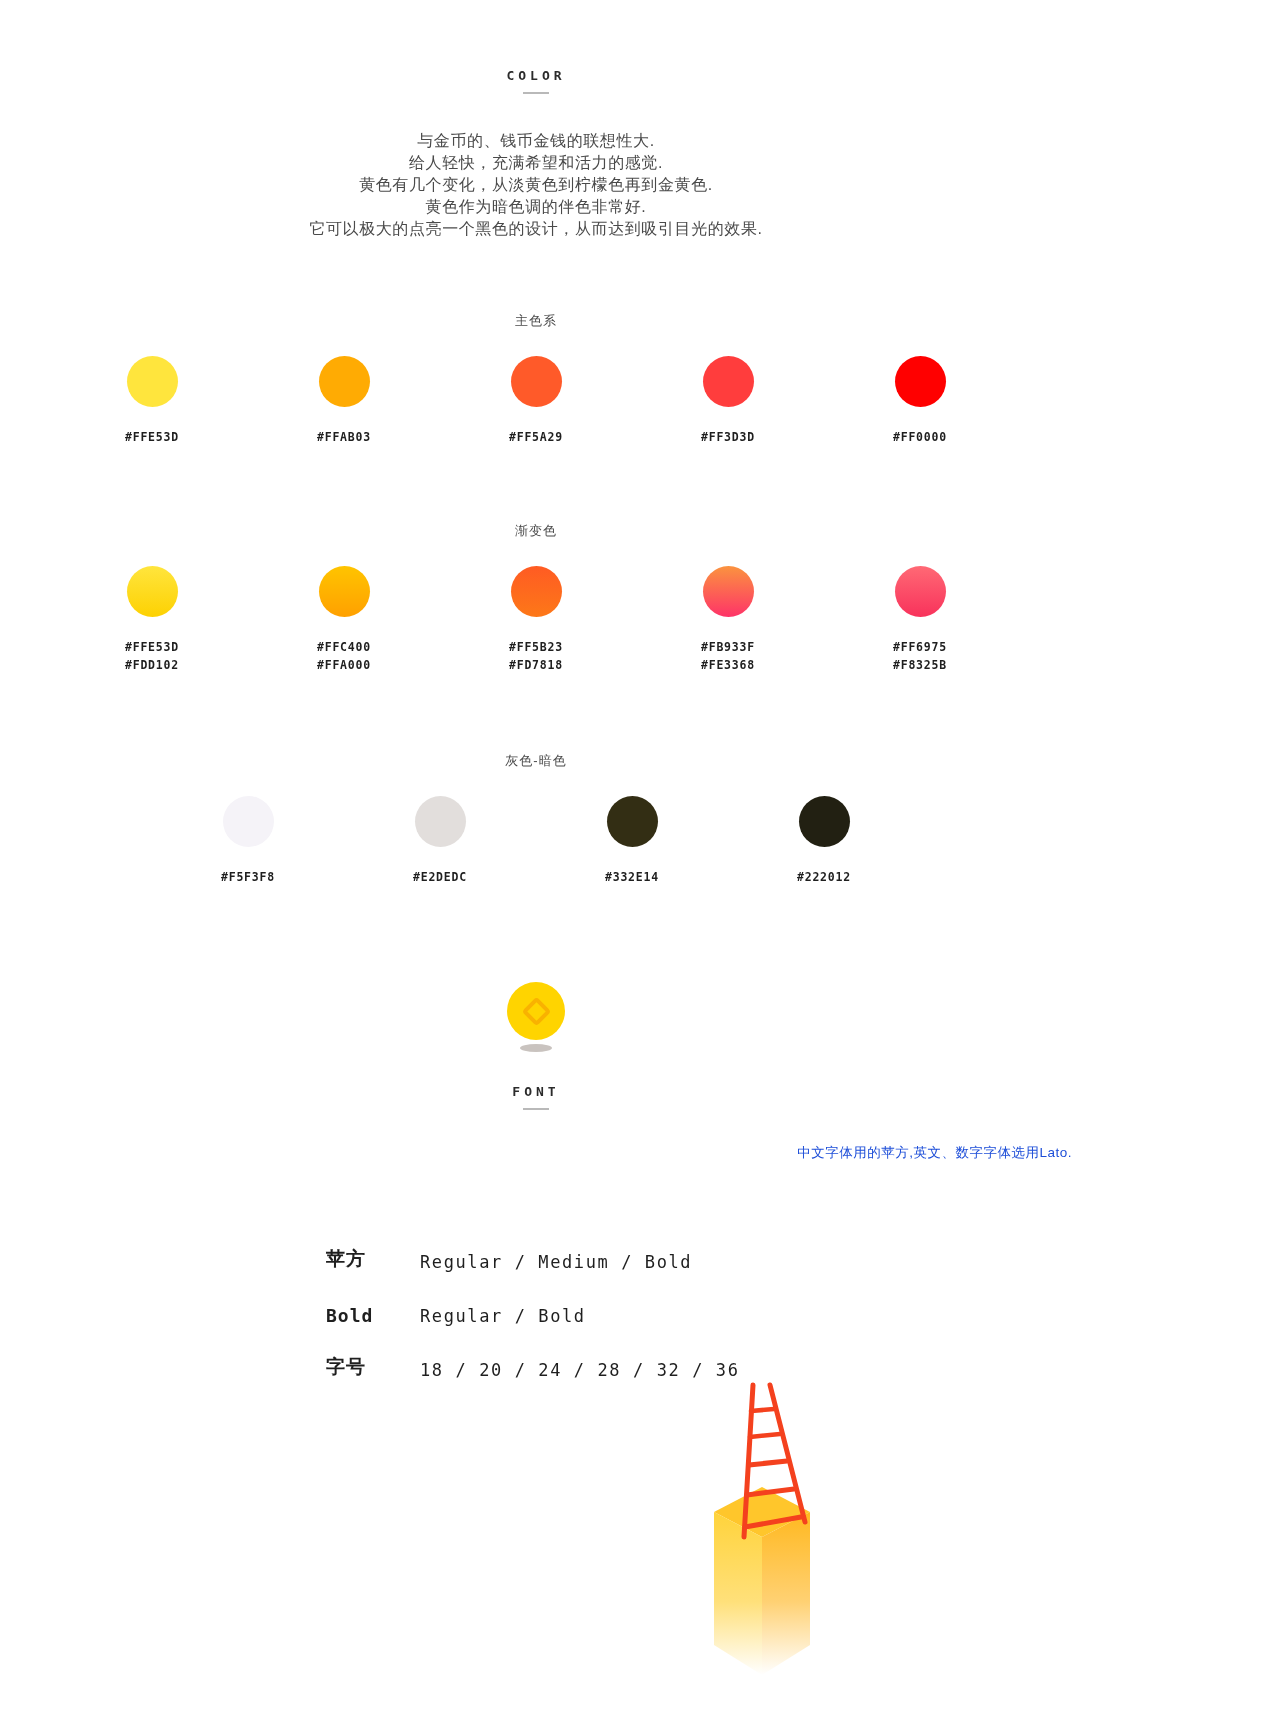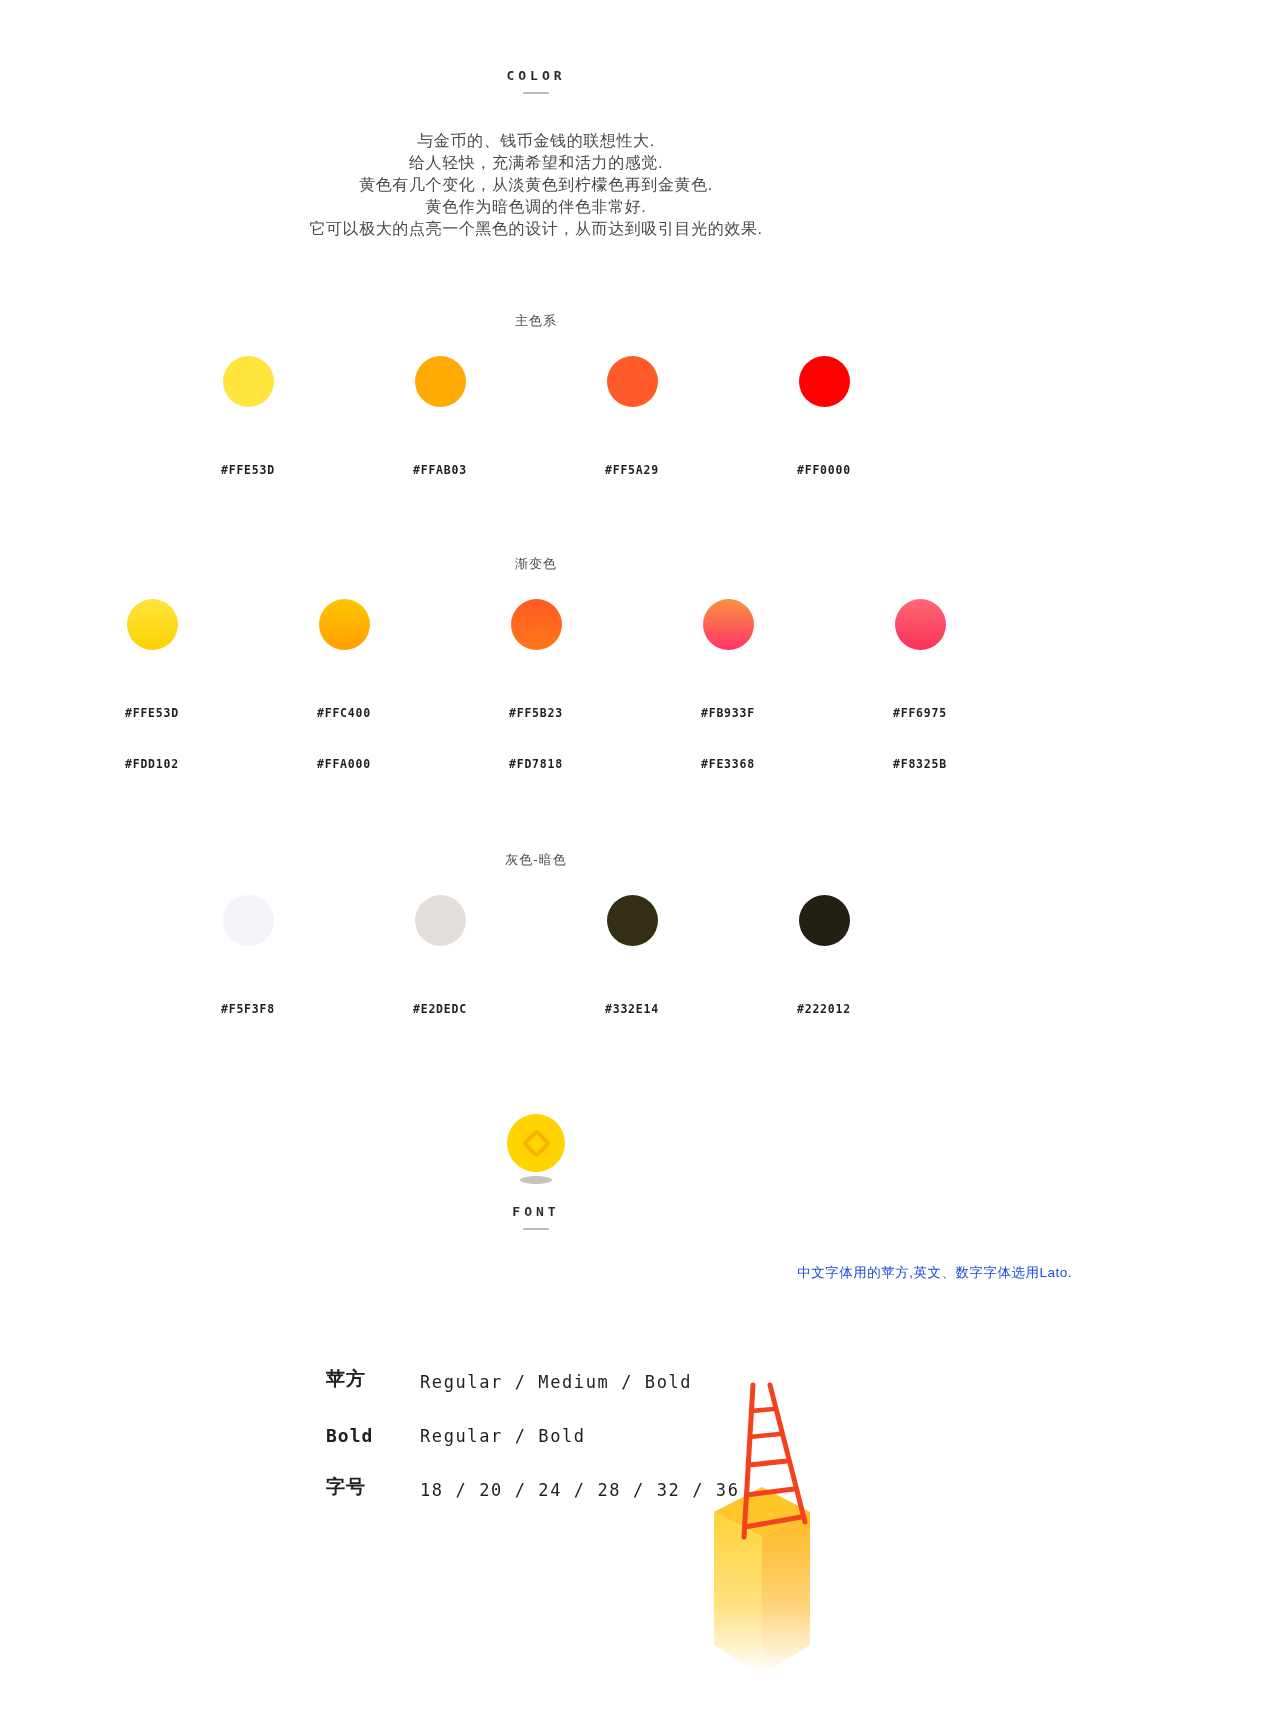--- a/index.html
+++ b/index.html
@@ -82,21 +82,20 @@
     text-align: center;
   }
   .hex {
     font-family: "DejaVu Sans Mono", monospace;
     font-size: 11.5px;
     font-weight: bold;
     letter-spacing: 0.8px;
     color: #1f1f1f;
     line-height: 18px;
     white-space: nowrap;
-    margin-top: 33px;
   }
 
   
   .bulb-block {
     margin-top: 96px;
     display: flex;
     flex-direction: column;
     align-items: center;
   }
   .bulb {
@@ -115,21 +114,21 @@
     border-radius: 4px;
     transform: rotate(45deg);
   }
   .bulb-shadow {
     width: 32px;
     height: 8px;
     border-radius: 50%;
     background: #c9c3bf;
     margin-top: 4px;
   }
-  #font-head { margin-top: 20px; }
+  #font-head { margin-top: 32px; }
 
   .font-note {
     margin-top: 34px;
     text-align: right;
     font-size: 13.5px;
     color: #1d4ed8;
     letter-spacing: 0.5px;
   }
 
   
@@ -197,20 +196,26 @@
       <div class="swatch-cell">
         <div class="dot" style="background: rgb(255, 171, 3);"></div>
         <div class="hexes">
           <div class="hex">#FFAB03</div>
         </div>
       </div>
       <div class="swatch-cell">
         <div class="dot" style="background: rgb(255, 90, 41);"></div>
         <div class="hexes">
           <div class="hex">#FF5A29</div>
+        </div>
+      </div>
+      <div class="swatch-cell">
+        <div class="dot" style="background: rgb(255, 61, 61);"></div>
+        <div class="hexes">
+          <div class="hex">#FF3D3D</div>
         </div>
       </div>
       <div class="swatch-cell">
         <div class="dot" style="background: rgb(255, 0, 0);"></div>
         <div class="hexes">
           <div class="hex">#FF0000</div>
         </div>
       </div>
     </div>
   </div>

